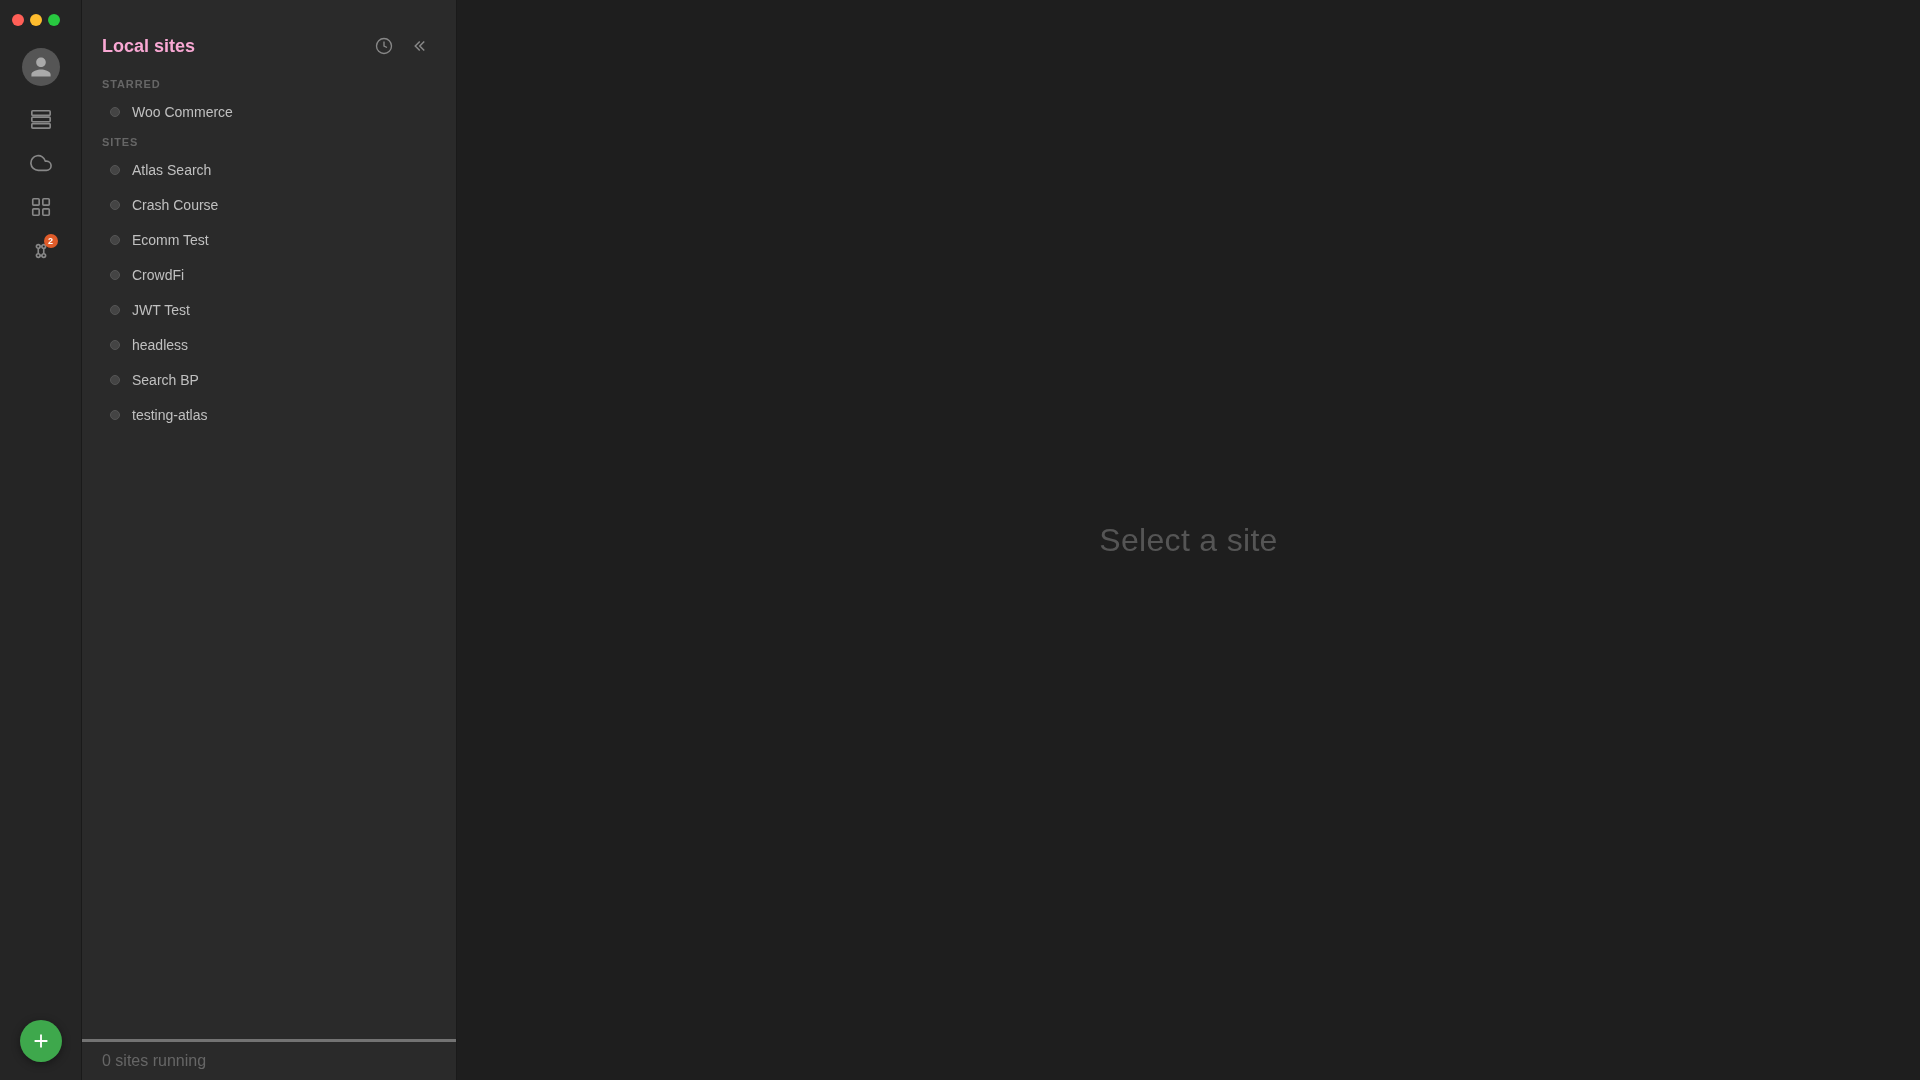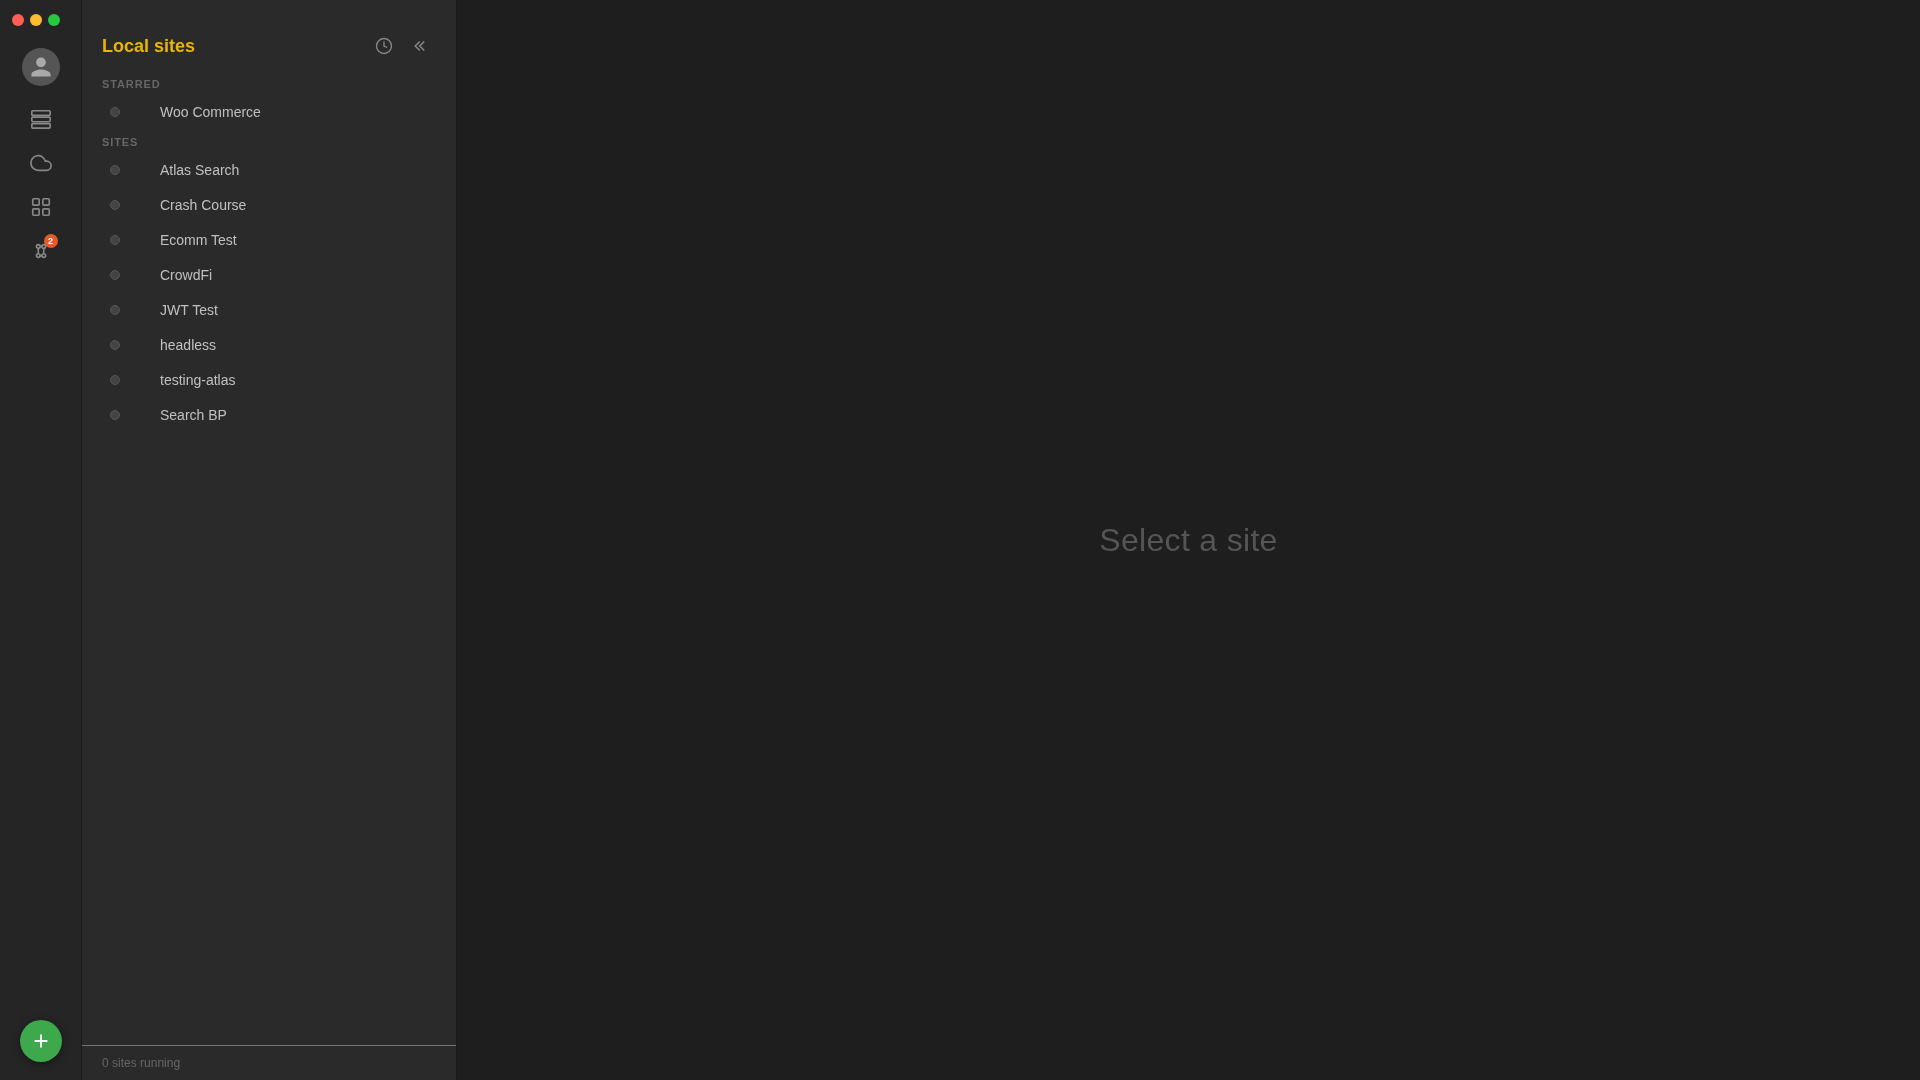--- a/index.html
+++ b/index.html
@@ -145,21 +145,21 @@
       display: flex;
       align-items: center;
       justify-content: space-between;
       padding: 14px 20px 12px 20px;
       margin-top: 18px;
     }
 
     .sites-title {
       font-size: 18px;
       font-weight: 600;
-      color: #eab308;
+      color: #f9a8d4;
     }
 
     .header-icons {
       display: flex;
       gap: 10px;
       align-items: center;
     }
 
     .header-icon-btn {
       width: 28px;
@@ -190,42 +190,41 @@
       list-style: none;
     }
 
     .site-item {
       display: flex;
       align-items: center;
       padding: 9px 20px;
       cursor: pointer;
       border-radius: 4px;
       margin: 1px 8px;
-      gap: 28px;
     }
 
     .status-dot {
       width: 10px;
       height: 10px;
       border-radius: 50%;
       background: #444;
       border: 1.5px solid #555;
       margin-right: 12px;
       flex-shrink: 0;
     }
 
     .site-name {
       font-size: 14px;
       color: #c0c0c0;
     }
 
     .sites-footer {
       padding: 10px 20px;
-      border-top: 1px solid #737373;
-      font-size: 12px;
+      border-top: 3px solid #737373;
+      font-size: 16px;
       color: #666;
       margin-top: auto;
     }
 
     
     .main-area {
       flex: 1;
       height: 100%;
       background: #1e1e1e;
       display: flex;
@@ -375,25 +374,25 @@
       <li class="site-item">
         <div class="status-dot"></div>
         <span class="site-name">JWT Test</span>
       </li>
       <li class="site-item">
         <div class="status-dot"></div>
         <span class="site-name">headless</span>
       </li>
       <li class="site-item">
         <div class="status-dot"></div>
+        <span class="site-name">Search BP</span>
+      </li>
+      <li class="site-item">
+        <div class="status-dot"></div>
         <span class="site-name">testing-atlas</span>
-      </li>
-      <li class="site-item">
-        <div class="status-dot"></div>
-        <span class="site-name">Search BP</span>
       </li>
     </ul>
   </div>
 
   <div class="sites-footer">
     <span>0</span>
     <span> </span><span>sites running</span>
   </div>
 </div>
 

